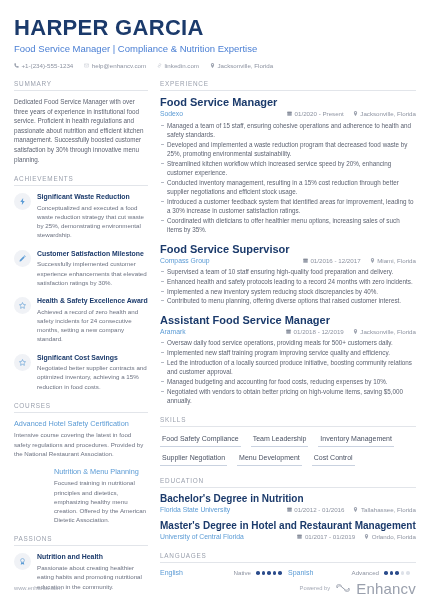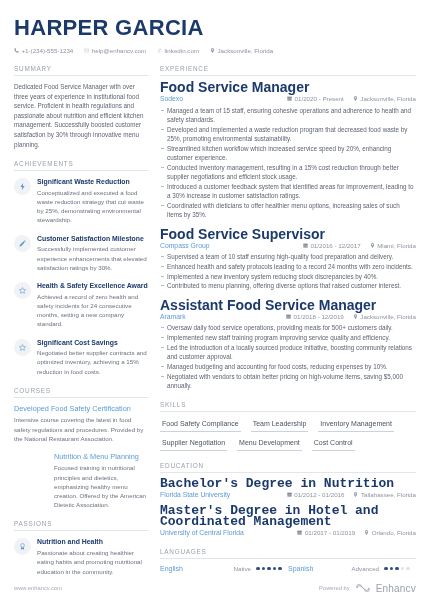--- a/index.html
+++ b/index.html
@@ -63,21 +63,21 @@
   
   .course { margin-bottom:9px; }
   .course:last-child { margin-bottom:0;margin-left:40px; }
   .course-title { font-size:7.3px; line-height:10px; color:#5b9bd5; margin-bottom:1.5px; }
   .course-desc { font-size:6.2px; line-height:9.2px; color:#6b7180; }
 
   
   .job { margin-bottom:9px; }
   .job:last-child { margin-bottom:0; }
   .job-title {
-    font-size:14px; line-height:11px; font-weight:700; color:#1b3a6b;
+    font-size:11px; line-height:11px; font-weight:700; color:#1b3a6b;
     margin-bottom:1px;
   }
   .job-meta {
     display:flex; align-items:center; font-size:6.2px; color:#8d93a1;
     line-height:9px; margin-bottom:2.5px;
   }
   .job-company { color:#5b9bd5; font-size:6.8px; flex:0 0 auto; }
   .job-meta-right { margin-left:auto; display:flex; align-items:center; gap:9px; }
   .meta-bit { display:flex; align-items:center; gap:2.5px; white-space:nowrap; }
   .bullets { list-style:none; }
@@ -93,21 +93,21 @@
   
   .skills { display:flex; flex-wrap:wrap; gap:5px 10px; }
   .skill {
     font-size:7px; line-height:11px; color:#4a5263;
     border-bottom:1px solid #c9d2e0; padding:0 2px 2px 2px;
   }
 
   
   .edu { margin-bottom:7px; }
   .edu:last-child { margin-bottom:0; }
-  .edu-degree { font-size:13px; line-height:10.5px; font-weight:700; color:#1b3a6b; margin-bottom:0.5px;font-family:Liberation Mono, monospace; }
+  .edu-degree { font-size:10px; line-height:10.5px; font-weight:700; color:#1b3a6b; margin-bottom:0.5px; }
   .edu-meta { display:flex; align-items:center; font-size:6.2px; color:#8d93a1; line-height:9px; }
   .edu-school { color:#5b9bd5; font-size:6.8px; }
   .edu-meta-right { margin-left:auto; display:flex; align-items:center; gap:9px; }
 
   
   .langs { display:flex; align-items:center; }
   .lang { display:flex; align-items:center; width:50%; }
   .lang-name { font-size:7px; color:#5b9bd5; }
   .lang-right { margin-left:auto; display:flex; align-items:center; gap:5px; padding-right:6px; }
   .lang-level { font-size:6.2px; color:#8d93a1; }
@@ -116,29 +116,30 @@
   .dot.off { background:#dde1e8; }
 
   
   .footer {
     position:absolute; left:0; right:0; bottom:0; height:40px;
     padding:0 14px; display:flex; align-items:center;
   }
   .footer-url { font-size:5.8px; color:#a5aab6; }
   .footer-right { margin-left:auto; display:flex; align-items:center; gap:6px; }
   .footer-powered { font-size:5.8px; color:#a5aab6; }
-  .footer-brand { font-size:10px; color:#9aa0ad; letter-spacing:0.2px; }
+  .footer-brand { font-size:15px; color:#9aa0ad; letter-spacing:0.2px; }
 </style>
 </head>
 <body>
 
 <div class="page">
 
   <div class="header">
     <div class="name">HARPER GARCIA</div>
+    <div class="subtitle">Food Service Manager | Compliance &amp; Nutrition Expertise</div>
     <div class="contact-row">
       <div class="contact-item">
         <svg width="5" height="5" viewBox="0 0 16 16">
           <path fill="#9aa0ad" d="M3 1a2 2 0 0 0-2 2c0 6.6 5.4 12 12 12a2 2 0 0 0 2-2v-2a1 1 0 0 0-.8-1l-3-.6a1 1 0 0 0-1 .4l-.8 1A10 10 0 0 1 5.2 6.6l1-.8a1 1 0 0 0 .4-1L6 1.8A1 1 0 0 0 5 1z"></path>
         </svg>
         <span>+1-(234)-555-1234</span>
       </div>
       <div class="contact-item">
         <svg width="5" height="5" viewBox="0 0 16 16">
           <rect x="1" y="3" width="14" height="10" rx="1.5" fill="none" stroke="#b7bcc7" stroke-width="1.4"></rect>
@@ -218,21 +219,21 @@
           <div class="ach-body">
             <div class="ach-title">Significant Cost Savings</div>
             <div class="ach-desc">Negotiated better supplier contracts and optimized inventory, achieving a 15% reduction in food costs.</div>
           </div>
         </div>
       </div>
 
       <div class="sec">
         <div class="sec-title">COURSES</div>
         <div class="course">
-          <div class="course-title">Developed Food Safety Certification</div>
+          <div class="course-title">Advanced Hotel Safety Certification</div>
           <div class="course-desc">Intensive course covering the latest in food safety regulations and procedures. Provided by the National Restaurant Association.</div>
         </div>
         <div class="course">
           <div class="course-title">Nutrition &amp; Menu Planning</div>
           <div class="course-desc">Focused training in nutritional principles and dietetics, emphasizing healthy menu creation. Offered by the American Dietetic Association.</div>
         </div>
       </div>
 
       <div class="sec">
         <div class="sec-title">PASSIONS</div>
@@ -376,21 +377,21 @@
                 <svg width="5" height="5" viewBox="0 0 16 16">
                   <path fill="#9aa0ad" d="M8 0a5.3 5.3 0 0 0-5.3 5.3C2.7 9.4 8 16 8 16s5.3-6.6 5.3-10.7A5.3 5.3 0 0 0 8 0zm0 7.4a2.1 2.1 0 1 1 0-4.3 2.1 2.1 0 0 1 0 4.3z"></path>
                 </svg>
                 <span>Tallahassee, Florida</span>
               </span>
             </span>
           </div>
         </div>
 
         <div class="edu">
-          <div class="edu-degree">Master's Degree in Hotel and Coordinated Management</div>
+          <div class="edu-degree">Master's Degree in Hotel and Restaurant Management</div>
           <div class="edu-meta">
             <span class="edu-school">University of Central Florida</span>
             <span class="edu-meta-right">
               <span class="meta-bit">
                 <svg width="5" height="5" viewBox="0 0 16 16">
                   <rect x="1" y="2.5" width="14" height="12.5" rx="1" fill="#9aa0ad"></rect>
                   <rect x="1" y="2.5" width="14" height="3" fill="#7f8593"></rect>
                 </svg>
                 <span>01/2017 - 01/2019</span>
               </span>

